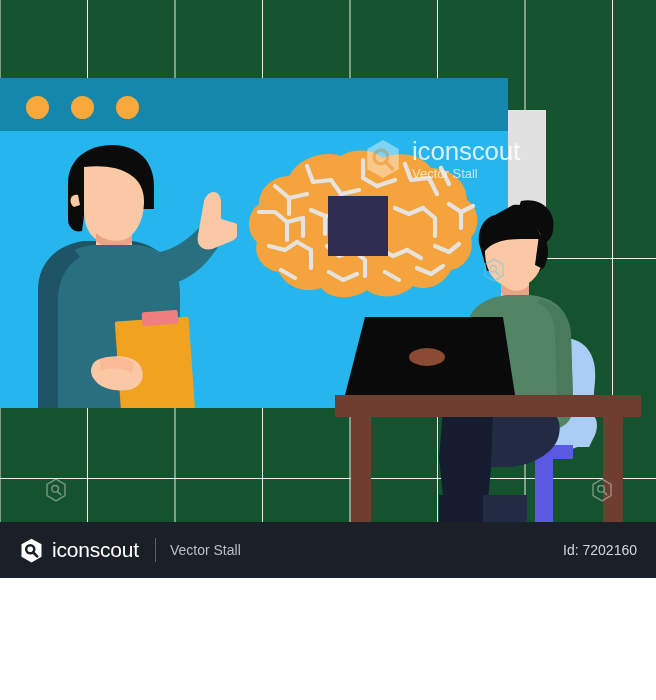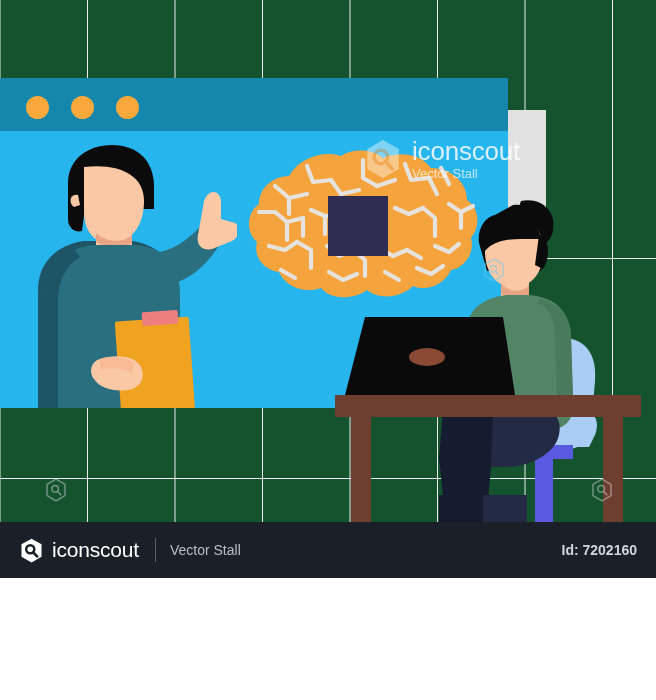--- a/index.html
+++ b/index.html
@@ -181,21 +181,20 @@
   }
   #footer-author {
     color: #b9bec6;
     font-size: 14px;
   }
   #footer-id {
     margin-left: auto;
     margin-right: 19px;
     color: #d2d6dc;
     font-size: 14px;
-    font-weight: bold;
   }
 </style>
 </head>
 <body>
 
 <div id="stage">
 
   <div id="grid-bg"></div>
 
   <div id="browser-window">

